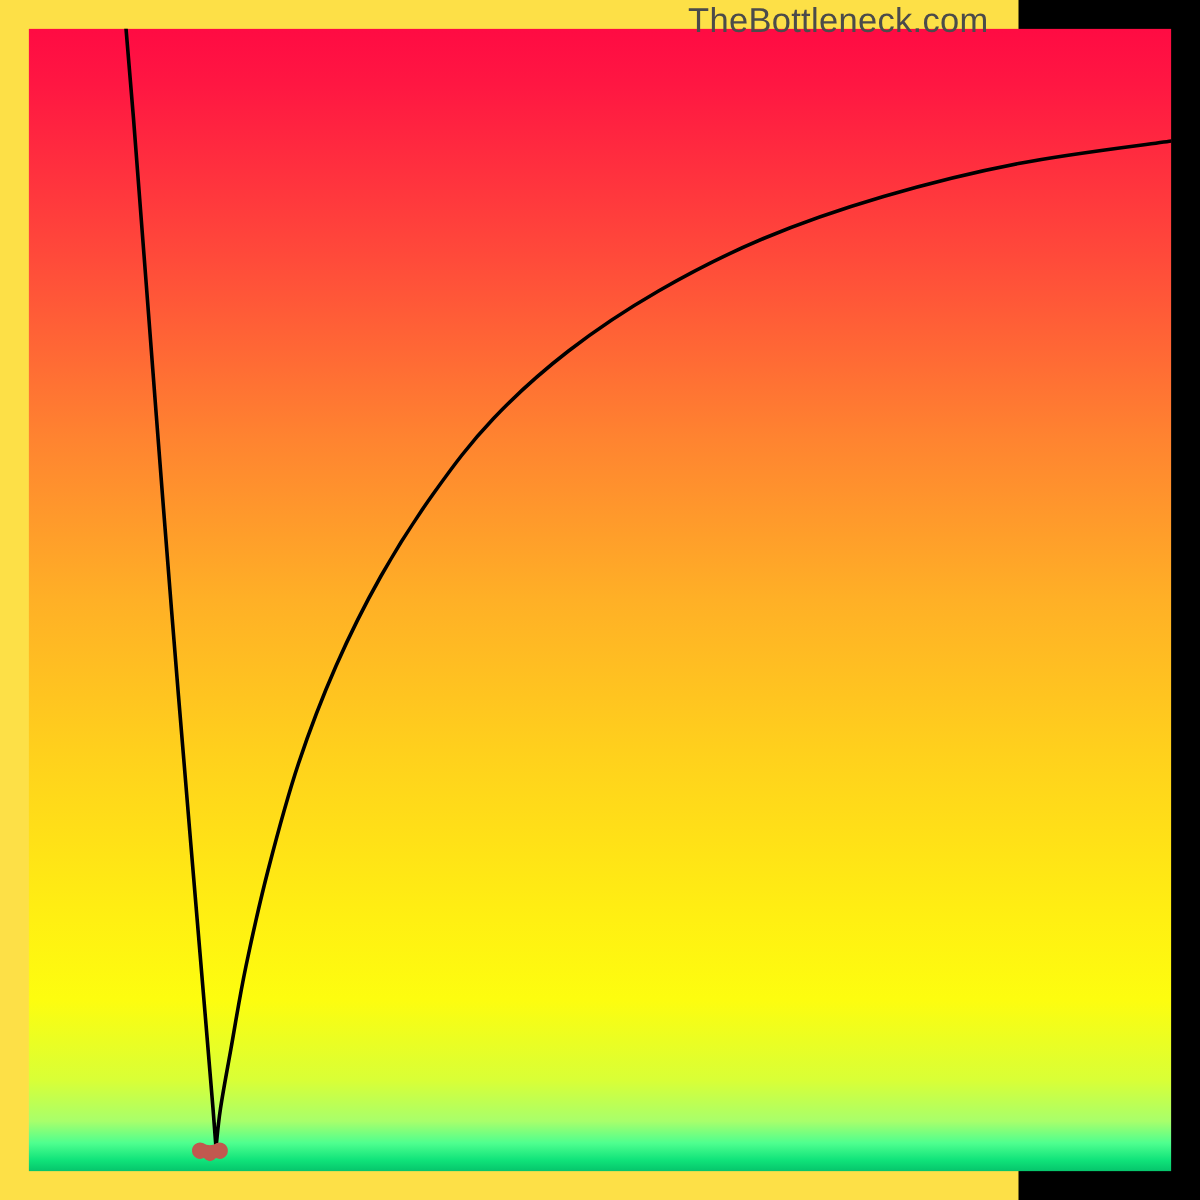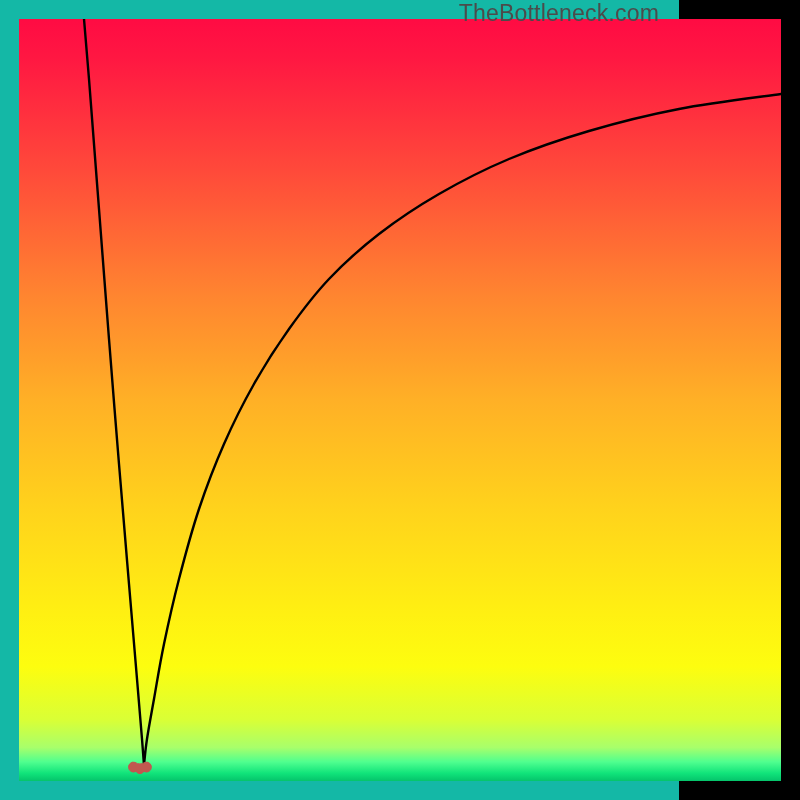--- a/index.html
+++ b/index.html
@@ -10,21 +10,21 @@
     background: #000;
     overflow: hidden;
     font-family: Arial, Helvetica, sans-serif;
   }
   .frame {
     position: absolute;
     left: 0;
     top: 0;
     width: 679px;
     height: 800px;
-    background: #14b8a6;
+    background: #fde047;
   }
   .plot {
     position: absolute;
     left: 19px;
     top: 19px;
     width: 762px;
     height: 762px;
     overflow: hidden;
   }
   .watermark {

